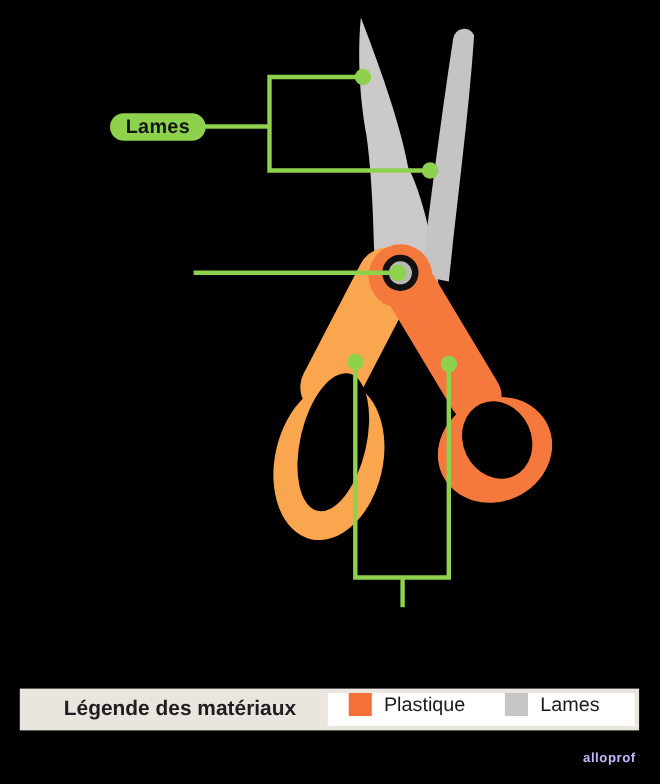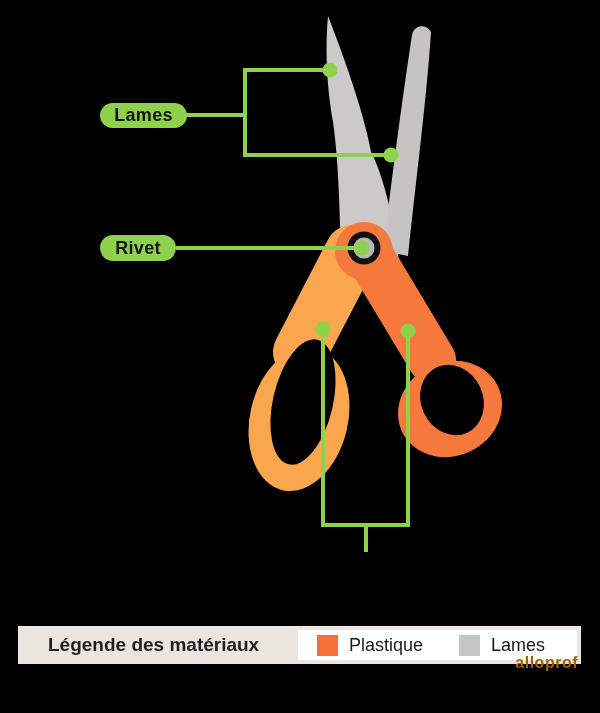--- a/index.html
+++ b/index.html
@@ -21,40 +21,40 @@
   }
   .pill-lames{left:100px;top:103px;width:87px;height:25px;border-radius:13px;font-size:18px;}
   .pill-rivet{left:100px;top:235px;width:76px;height:26px;border-radius:13px;font-size:18px;}
   .pill-poignee{left:311px;top:551px;width:106px;height:29px;border-radius:15px;font-size:19px;}
   .legend-bar{
     position:absolute;left:18px;top:626px;width:563px;height:38px;
     background:#EAE5DF;
     display:flex;align-items:center;
   }
   .legend-title{
-    margin-left:30px;
+    margin-left:40px;
     font-size:19px;font-weight:bold;color:#1F1F1F;
     white-space:nowrap;
   }
   .legend-panel{
     position:absolute;left:280px;top:4px;bottom:4px;right:4px;
     background:#FFFFFF;
-    display:flex;align-items:center;
+    display:flex;align-items:flex-start;
   }
   .swatch{width:21px;height:21px;flex:0 0 auto;}
   .swatch-plastic{background:#F3703A;margin-left:19px;}
   .swatch-steel{background:#C6C6C4;margin-left:36px;}
   .legend-label{
     margin-left:11px;
     font-size:18px;font-weight:500;color:#1A1A1A;
     white-space:nowrap;
   }
   .watermark{
-    position:absolute;top:654px;right:22px;
-    font-size:16px;font-weight:bold;color:#a16207;letter-spacing:.5px;
+    position:absolute;top:682px;right:22px;
+    font-size:12px;font-weight:bold;color:#c4b5fd;letter-spacing:.5px;
   }
 </style>
 </head>
 <body>
 
 <div id="stage">
 
   <svg id="art" width="600" height="713" viewBox="0 0 600 713">
 
     <path fill="#CBCAC8" d="M 328,16
@@ -92,21 +92,20 @@
     <g fill="#8DD14C">
       <circle cx="330" cy="70" r="7.5"></circle>
       <circle cx="391" cy="155" r="7.5"></circle>
       <circle cx="362" cy="248" r="7.5"></circle>
       <circle cx="323" cy="329" r="7.5"></circle>
       <circle cx="408" cy="331" r="7.5"></circle>
     </g>
   </svg>
 
   <div class="pill pill-lames">Lames</div>
-  <div class="pill pill-rivet">Rivet</div>
 
   <div class="legend-bar">
     <div class="legend-title">Légende des matériaux</div>
     <div class="legend-panel">
       <span class="swatch swatch-plastic"></span>
       <span class="legend-label">Plastique</span>
       <span class="swatch swatch-steel"></span>
       <span class="legend-label">Lames</span>
     </div>
   </div>

